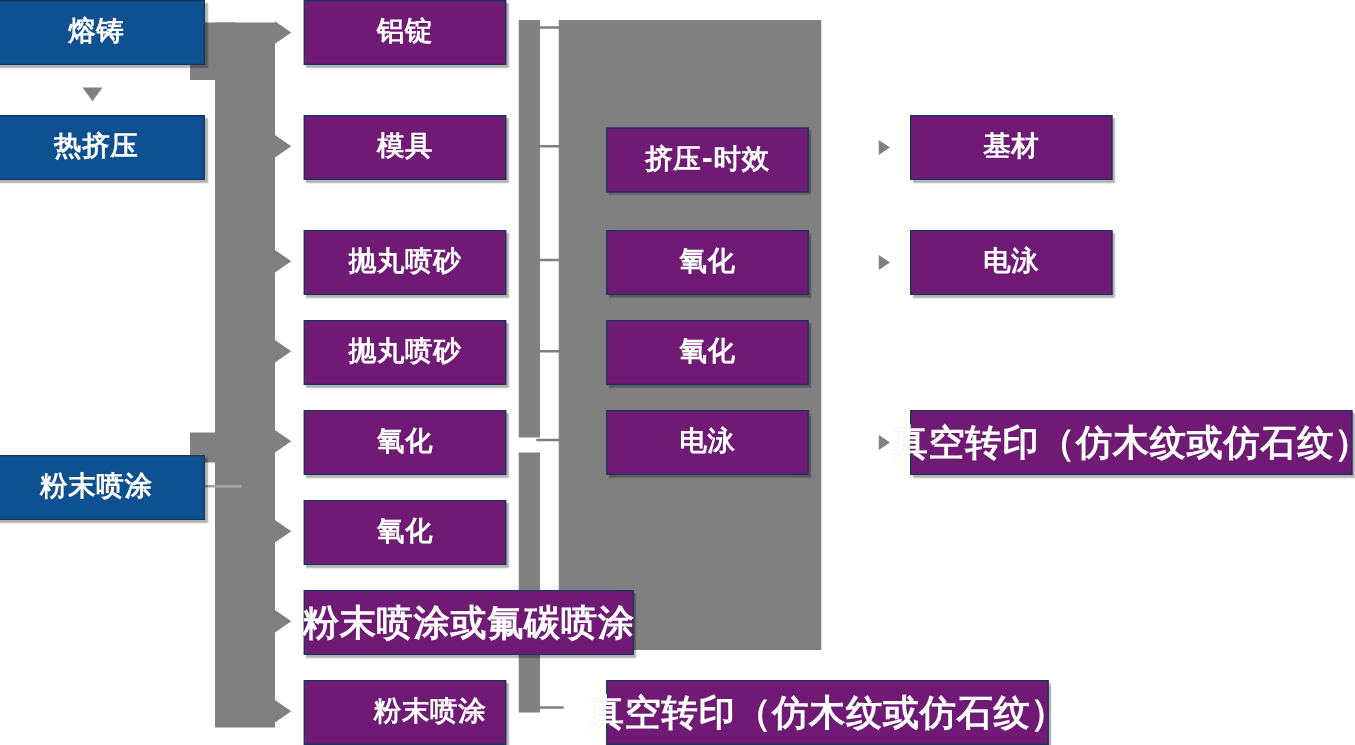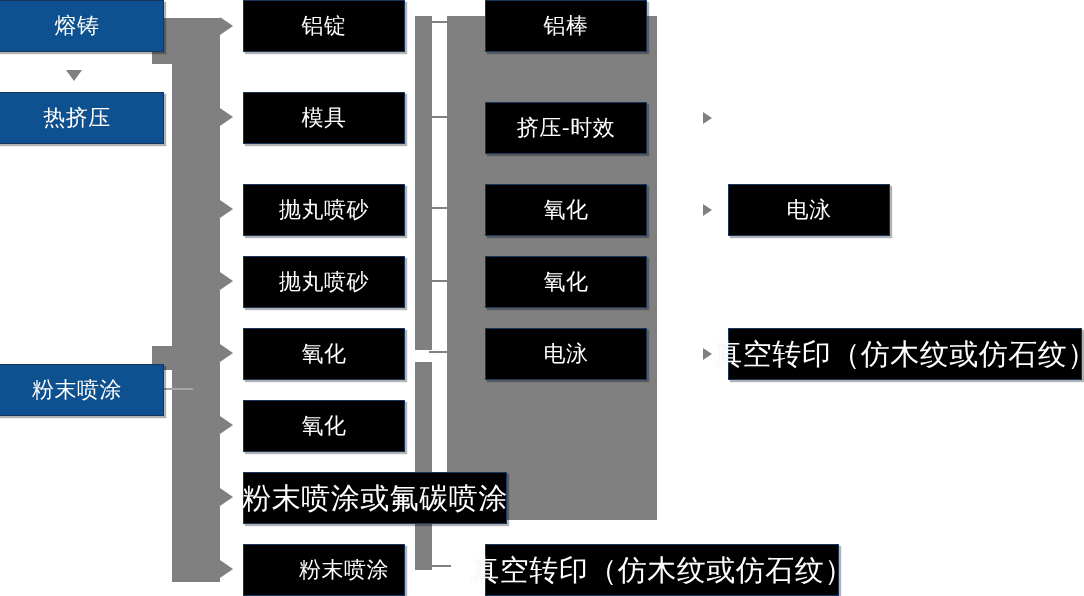--- a/index.html
+++ b/index.html
@@ -10,40 +10,41 @@
   }
   body {
     font-family: "DejaVu Sans", "Liberation Sans", sans-serif;
   }
   #canvas {
     position: relative;
     width: 1084px;
     height: 596px;
     background: #ffffff;
     overflow: hidden;
+    font-weight: bold;
   }
 
   
   .node {
     position: absolute;
     box-sizing: border-box;
     display: flex;
     align-items: center;
     justify-content: center;
     color: #ffffff;
     font-size: 22px;
     line-height: 1;
     white-space: nowrap;
     border: 1px solid #16365c;
     box-shadow: 2px 2px 1px rgba(0,0,0,0.30);
     letter-spacing: 0.5px;
     text-shadow: 0 0 1px rgba(0,0,0,0.15);
   }
   .node.dark  { background: #0e5190; }
-  .node.light { background: #000000; }
+  .node.light { background: #701a75; }
   .node.wide  { font-size: 29px; }
 
   
   .gray {
     position: absolute;
     background: #808080;
   }
   .gray-arrow {
     position: absolute;
     width: 0; height: 0;
@@ -148,23 +149,20 @@
   </div>
 
   <div class="node light wide" style="left:243px; top:472px; width:264px; height:52px;">
     <span>粉末喷涂或氟碳喷涂</span>
   </div>
 
   <div class="node light" style="left:243px; top:544px; width:162px; height:52px;padding-left:40px;">
     <span>粉末喷涂</span>
   </div>
 
-  <div class="node light" style="left:485px; top:0px; width:162px; height:52px;">
-    <span>铝棒</span>
-  </div>
 
   <div class="node light" style="left:485px; top:92px; width:162px; height:52px;margin-top:10px;">
     <span>挤压-时效</span>
   </div>
 
   <div class="node light" style="left:485px; top:184px; width:162px; height:52px;">
     <span>氧化</span>
   </div>
 
   <div class="node light" style="left:485px; top:256px; width:162px; height:52px;">
@@ -172,20 +170,23 @@
   </div>
 
   <div class="node light" style="left:485px; top:328px; width:162px; height:52px;">
     <span>电泳</span>
   </div>
 
   <div class="node light wide" style="left:485px; top:544px; width:354px; height:52px;">
     <span>真空转印（仿木纹或仿石纹）</span>
   </div>
 
+  <div class="node light" style="left:728px; top:92px; width:162px; height:52px;">
+    <span>基材</span>
+  </div>
 
   <div class="node light" style="left:728px; top:184px; width:162px; height:52px;">
     <span>电泳</span>
   </div>
 
   <div class="node light wide" style="left:728px; top:328px; width:354px; height:52px;">
     <span>真空转印（仿木纹或仿石纹）</span>
   </div>
 
 </div>

